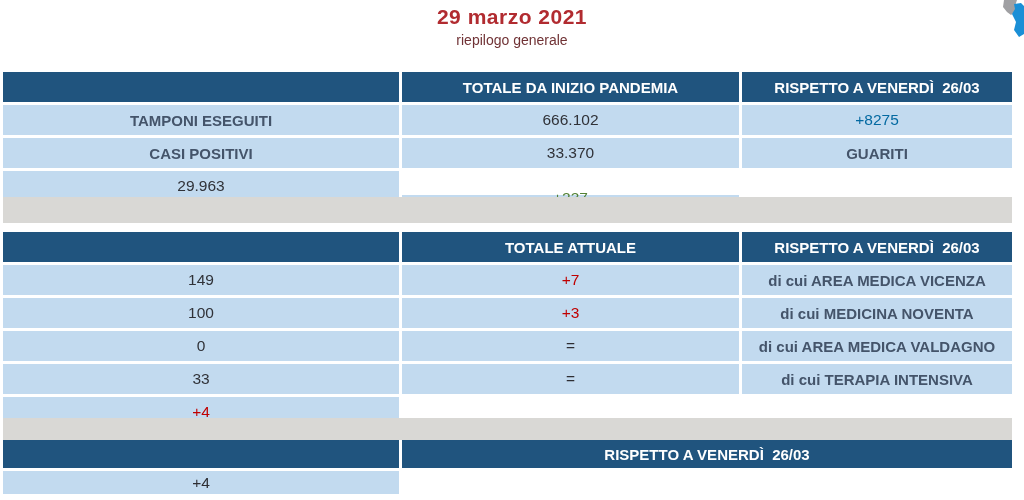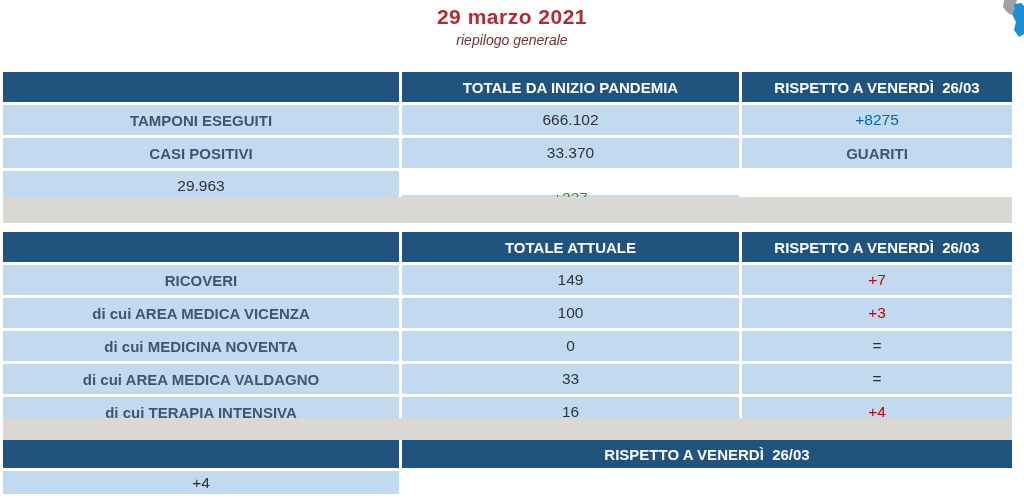--- a/index.html
+++ b/index.html
@@ -3,21 +3,21 @@
 <meta charset="utf-8">
 <style>
   html,body { margin:0; padding:0; }
   .page {
     position:relative; width:1024px; height:500px;
     background:#ffffff; overflow:hidden;
     font-family:"Liberation Sans", sans-serif;
   }
   .title-block { position:absolute; top:5px; left:0; right:0; text-align:center; }
   .title { font-size:21px; font-weight:bold; color:var(--title-red,#B12B30); letter-spacing:0.5px; }
-  .subtitle { font-size:14px; font-style:italic; color:var(--subtitle-maroon,#703235); margin-top:3px; }
+  .subtitle { font-size:14px; color:var(--subtitle-maroon,#703235); margin-top:3px; }
 
   .corner-map { position:absolute; top:0; right:0; }
 
   .tbl { position:absolute; left:3px; width:1009px; display:grid; gap:3px; background:#ffffff; }
   .t1 { top:72px;  grid-template-columns:396px 337px 270px; grid-auto-rows:30px; }
   .t2 { top:232px; grid-template-columns:396px 337px 270px; grid-auto-rows:30px; }
   .t3 { top:440px; grid-template-columns:396px 610px; grid-template-rows:28px 23px; }
 
   .cell { display:flex; align-items:center; justify-content:center; font-size:15px; }
   .cell.th  { background:var(--header-blue,#20547E); color:#ffffff; font-weight:bold; white-space:pre; }
@@ -60,38 +60,36 @@
     <div class="cell val" style="color: rgb(83, 129, 53); margin-top: 24px;">+237</div>
   </div>
 
   <div class="band band1"></div>
 
   <div class="tbl t2">
     <div class="cell th"></div>
     <div class="cell th">TOTALE ATTUALE</div>
     <div class="cell th">RISPETTO A VENERDÌ  26/03</div>
 
-    <div class="cell lbl">RICOVERI</div>
     <div class="cell val">149</div>
     <div class="cell val" style="color: rgb(192, 0, 0);">+7</div>
 
     <div class="cell lbl">di cui AREA MEDICA VICENZA</div>
     <div class="cell val">100</div>
     <div class="cell val" style="color: rgb(192, 0, 0);">+3</div>
 
     <div class="cell lbl">di cui MEDICINA NOVENTA</div>
     <div class="cell val">0</div>
     <div class="cell val" style="color: rgb(46, 46, 51);">=</div>
 
     <div class="cell lbl">di cui AREA MEDICA VALDAGNO</div>
     <div class="cell val">33</div>
     <div class="cell val" style="color: rgb(46, 46, 51);">=</div>
 
     <div class="cell lbl">di cui TERAPIA INTENSIVA</div>
-    <div class="cell val">16</div>
     <div class="cell val" style="color: rgb(192, 0, 0);">+4</div>
   </div>
 
   <div class="band band2"></div>
 
   <div class="tbl t3">
     <div class="cell th"></div>
     <div class="cell th">RISPETTO A VENERDÌ  26/03</div>
 
     <div class="cell val" style="color: rgb(46, 46, 51);">+4</div>

